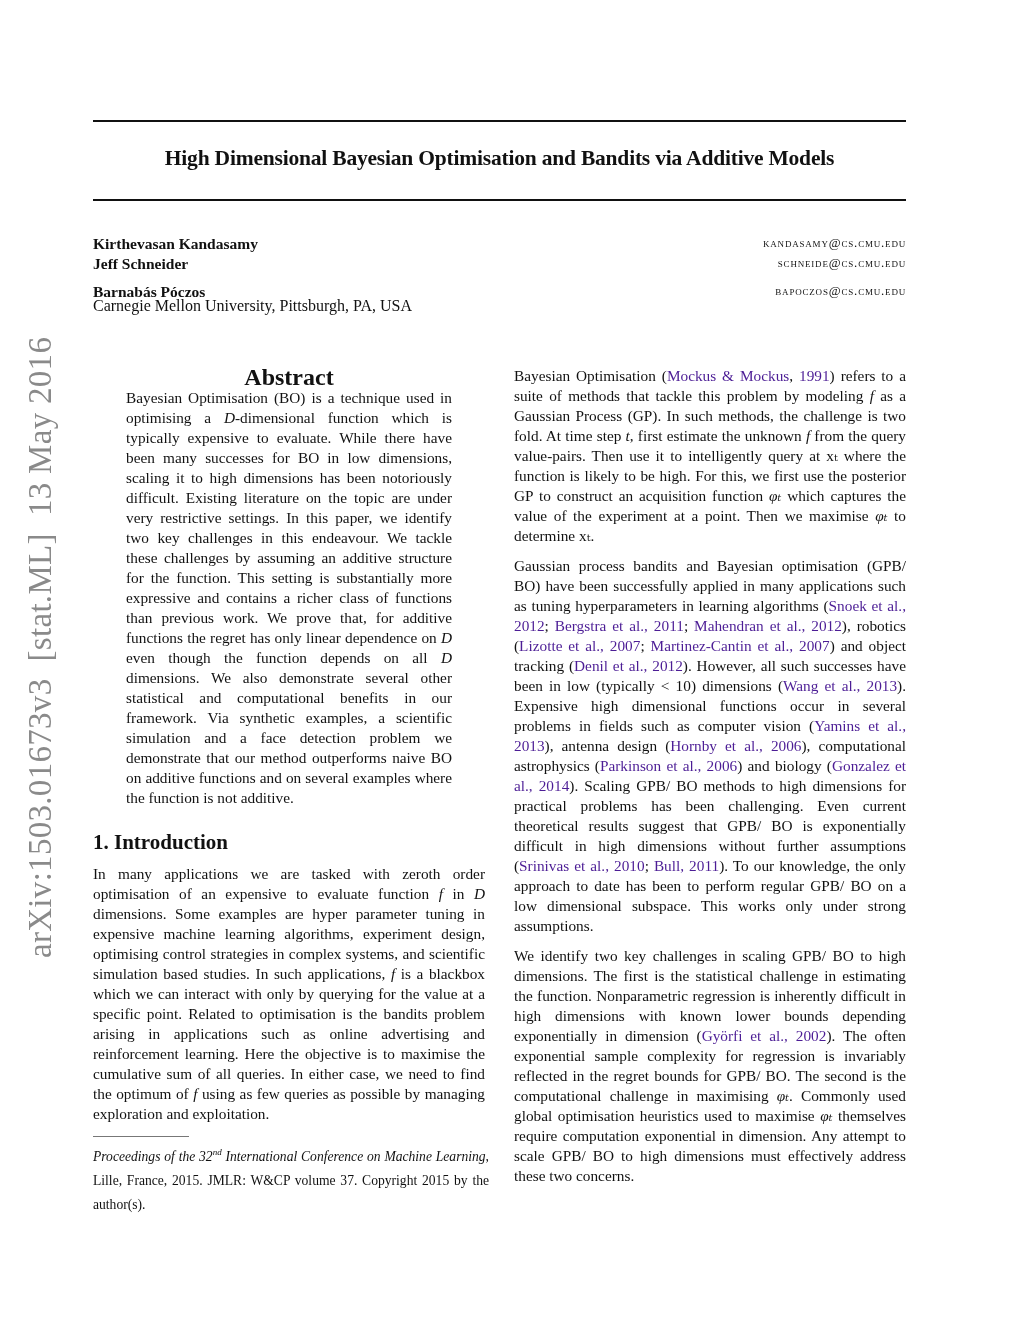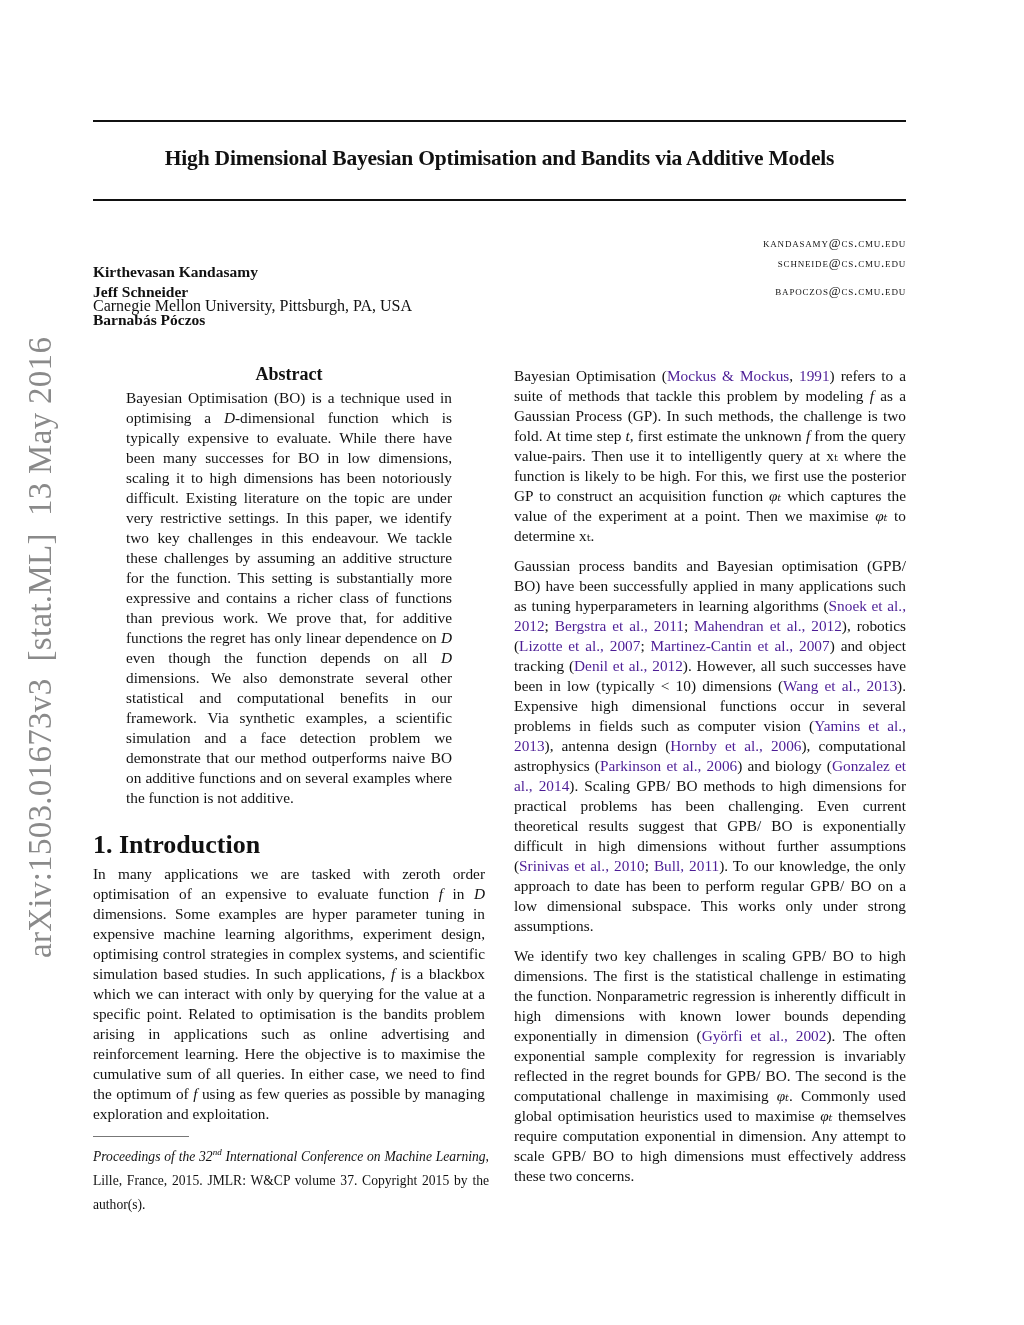--- a/index.html
+++ b/index.html
@@ -8,38 +8,38 @@
     font-family: "Liberation Serif", "DejaVu Serif", serif; color: #111;
   }
   .rule { position: absolute; left: 93px; width: 813px; height: 2px; background: #111; }
   #rule-top { top: 120px; }
   #rule-bottom { top: 199px; }
   #title {
     position: absolute; top: 146px; left: 93px; width: 813px; text-align: center;
     font-weight: bold; font-size: 21.5px; letter-spacing: -0.2px;
   }
   .author-row { position: absolute; left: 93px; width: 813px; height: 20px; }
-  .author-name { position: absolute; left: 0; font-weight: bold; font-size: 15.5px; margin-top: 28px; }
+  .author-name { position: absolute; left: 0; font-weight: bold; font-size: 15.5px; }
   .author-email {
     position: absolute; right: 0; font-size: 13px; letter-spacing: 0.8px;
     font-variant: small-caps; text-transform: lowercase;
   }
   #affil { position: absolute; top: 297px; left: 93px; font-size: 16px; }
   #arxiv-stamp {
     position: absolute; left: 22px; top: 958px;
     transform-origin: 0 0; transform: rotate(-90deg);
     font-size: 33px; color: #8a8a8a; white-space: pre; letter-spacing: 0.3px;
   }
   #abstract-heading {
     position: absolute; top: 364px; left: 126px; width: 326px; text-align: center;
-    font-weight: bold; font-size: 18px;
+    font-weight: bold; font-size: 24px;
   }
   .para { text-align: justify; font-size: 15.3px; line-height: 20px; margin: 0; hyphens: manual; }
   #abstract-body { position: absolute; top: 388px; left: 126px; width: 326px; }
-  #intro-heading { position: absolute; top: 830px; left: 93px; font-weight: bold; font-size: 26px; }
+  #intro-heading { position: absolute; top: 830px; left: 93px; font-weight: bold; font-size: 21px; }
   #intro-body { position: absolute; top: 864px; left: 93px; width: 392px; }
   #footnote-rule { position: absolute; top: 1136px; left: 93px; width: 96px; height: 1px; background: #777; }
   #footnote { position: absolute; top: 1140px; left: 93px; width: 396px; font-size: 13.6px; line-height: 24px; text-align: justify; }
   #right-col { position: absolute; top: 366px; left: 514px; width: 392px; }
   #right-col .para { margin-bottom: 10px; }
   .cite { color: #4c1d95; }
   .math { font-style: italic; }
   .bold { font-weight: normal; }
   .it { font-style: italic; }
   sup { font-size: 9px; }

